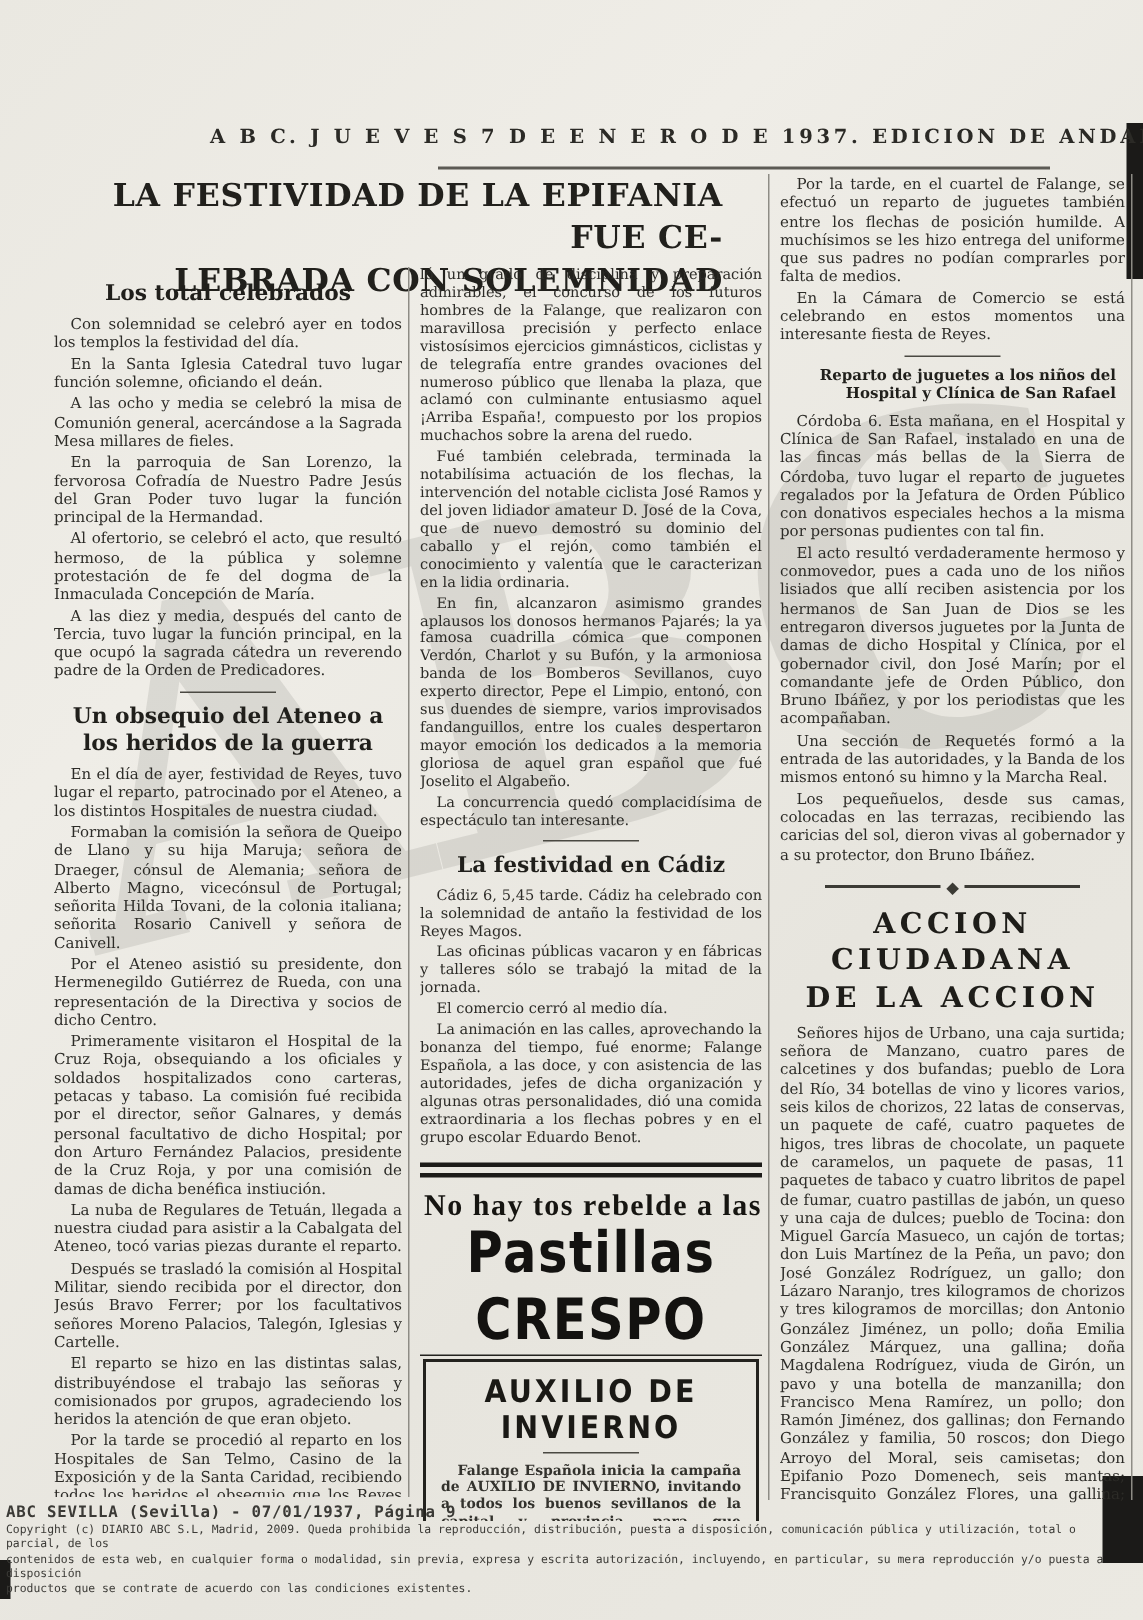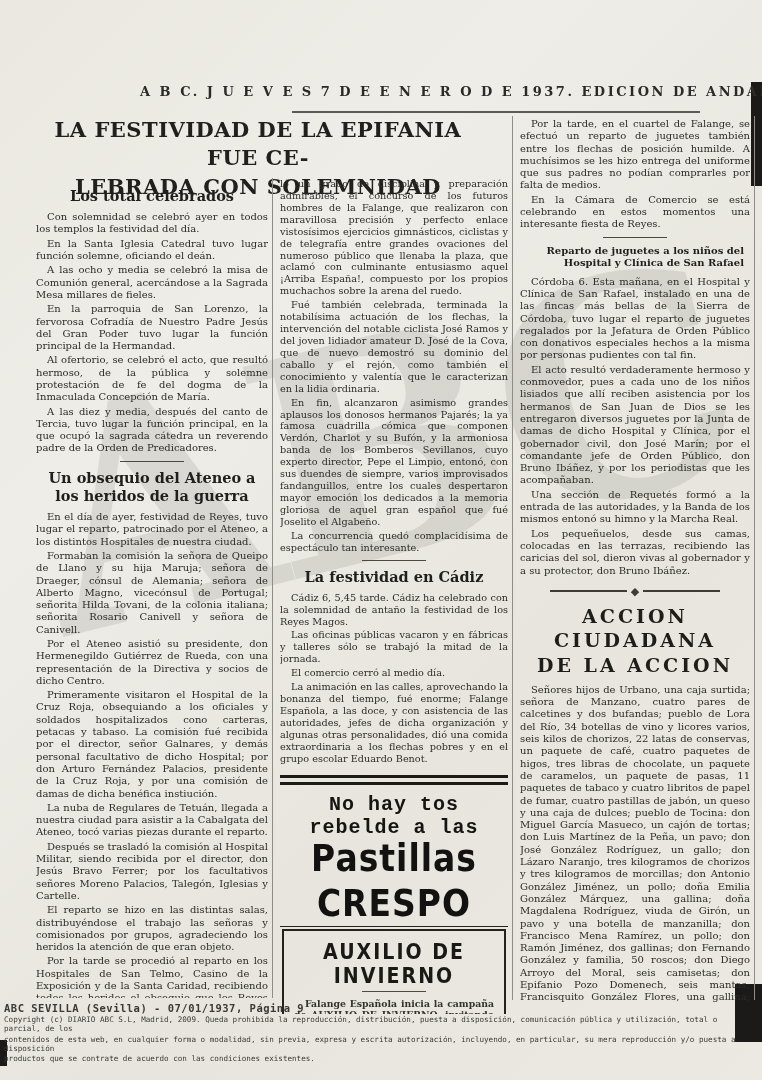--- a/index.html
+++ b/index.html
@@ -12,21 +12,21 @@
   
   .masthead {
     position:absolute; top:84px; left:140px; width:520px;
     font-size:13px; font-weight:bold; letter-spacing:2.5px; white-space:nowrap;
     color:#2b2a26;
   }
   .masthead-rule { position:absolute; top:111px; left:292px; width:408px; height:3px;
     border-top:2px solid #5c5a54; }
   
   .headline {
-    position:absolute; top:116px; left:34px; width:448px; text-align:center;
+    position:absolute; top:116px; left:34px; width:448px; text-align:right;
     font-size:21px; font-weight:bold; letter-spacing:0.5px; line-height:1.35; color:#21201c;
   }
   
   .col { position:absolute; overflow:hidden; text-align:justify; }
   .col-1 { top:180px; left:36px;  width:232px; height:818px; }
   .col-2 { top:166px; left:280px; width:228px; height:836px;margin-top:12px; }
   .col-3 { top:118px; left:520px; width:230px; height:884px; }
   .vrule { position:absolute; width:1px; background:#8e8c85; }
   .vrule.v1 { left:272px; top:178px; height:820px; }
   .vrule.v2 { left:512px; top:116px; height:884px; }
@@ -46,21 +46,21 @@
     margin:6px 0 6px 0; line-height:1.3; color:#1e1d19;
   }
   .rule-short { width:64px; height:0; border-top:1.5px solid #4a4942; margin:6px auto 6px auto; }
   .ornament { display:flex; align-items:center; justify-content:center; margin:8px auto 4px auto; width:170px; }
   .ornament .line { flex:1; border-top:2px solid #3c3b35; }
   .ornament .glyph { font-size:11px; padding:0 4px; color:#3c3b35; font-family:"DejaVu Sans", sans-serif; }
 
   
   .dbl-rule { height:4px; border-top:3px solid #1c1b18; border-bottom:3px solid #1c1b18; margin:10px 0 8px 0; }
   .crespo { text-align:center; margin:2px 0 10px 0; }
-  .crespo-line1 { font-family:Liberation Mono, monospace; font-weight:bold; font-size:20px; letter-spacing:1px; color:#161511; }
+  .crespo-line1 { font-family:Liberation Serif, serif; font-weight:bold; font-size:20px; letter-spacing:1px; color:#161511;text-align:right; }
   .crespo-line2 { font-family:"DejaVu Sans", sans-serif; font-weight:bold; font-size:33px; letter-spacing:1px; color:#131210; margin-top:2px; transform:scaleY(1.15); }
   .auxilio-box {
     border:2px solid #23221e; outline:1px solid #23221e; outline-offset:2px;
     margin:6px 2px 0 2px; padding:10px 10px 8px 10px;
   }
   .auxilio-title { font-family:"DejaVu Sans", sans-serif; font-weight:bold; font-size:19px;
     letter-spacing:2px; text-align:center; color:#1a1915; transform:scaleY(1.1); }
   .auxilio-box .para { font-size:9.3px; font-weight:bold; color:#33322d; }
 
   

